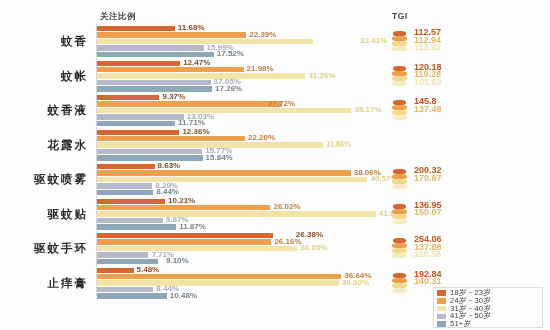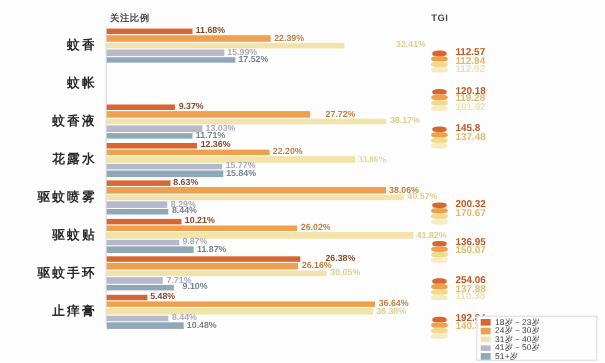--- a/index.html
+++ b/index.html
@@ -46,21 +46,21 @@
   }
 
   
   .s0{background:#d9662f;} .v0{color:#8a4a28;}
   .s1{background:#f0a04b;} .v1{color:#c08040;}
   .s2{background:#f2e3a8;} .v2{color:#ddcf8a;}
   .s3{background:#b6b8cc;} .v3{color:#a9abbf;}
   .s4{background:#8fa8b8;} .v4{color:#76838c;}
 
   
-  .tgi{position:absolute;left:392px;top:16px;height:34.5px;width:150px;}
+  .tgi{position:absolute;left:392px;top:1px;height:34.5px;width:150px;}
   .tgi-icon{
     position:absolute;left:0;top:6px;width:15px;height:21px;
   }
   .tgi-icon i{
     position:absolute;left:0;display:block;width:15px;height:5px;
     border-radius:40% 40% 35% 35%;
   }
   .tgi-nums{position:absolute;left:22px;top:2px;width:110px;height:30px;}
   .tgi-num{
     position:absolute;left:0;font-size:9px;font-weight:bold;white-space:nowrap;
@@ -123,20 +123,42 @@
           </div>
           <div class="tgi-nums">
             <div class="tgi-num" style="top: 0px; color: rgb(196, 85, 31);">112.57</div>
             <div class="tgi-num" style="top: 7.5px; color: rgb(226, 185, 106);">112.94</div>
             <div class="tgi-num" style="top: 15px; color: rgb(239, 226, 176);">112.92</div>
           </div>
         </div>
       </div>
       <div class="row">
         <div class="cat-label">蚊帐</div>
+        <div class="bars">
+          <div class="bar-line">
+            <div class="bar s0" title="18岁－23岁 12.47%" style="width: 83.1333px;"></div>
+            <div class="bar-val v0" style="left: 86.1333px;">12.47%</div>
+          </div>
+          <div class="bar-line">
+            <div class="bar s1" title="24岁－30岁 21.98%" style="width: 146.533px;"></div>
+            <div class="bar-val v1" style="left: 149.533px;">21.98%</div>
+          </div>
+          <div class="bar-line">
+            <div class="bar s2" title="31岁－40岁 31.26%" style="width: 208.4px;"></div>
+            <div class="bar-val v2" style="left: 211.4px;">31.26%</div>
+          </div>
+          <div class="bar-line">
+            <div class="bar s3" title="41岁－50岁 17.05%" style="width: 113.667px;"></div>
+            <div class="bar-val v3" style="left: 116.667px;">17.05%</div>
+          </div>
+          <div class="bar-line">
+            <div class="bar s4" title="51+岁 17.26%" style="width: 115.067px;"></div>
+            <div class="bar-val v4" style="left: 118.067px;">17.26%</div>
+          </div>
+        </div>
         <div class="tgi">
           <div class="tgi-icon">
             <i style="background: rgb(217, 102, 47); top: 0px; left: 1px; width: 13px;"></i>
             <i style="background: rgb(240, 160, 75); top: 5px; left: 0px; width: 15px;"></i>
             <i style="background: rgb(244, 217, 138); top: 10px; left: 0px; width: 15px;"></i>
             <i style="background: rgb(246, 236, 192); top: 15px; left: 0px; width: 15px;"></i>
           </div>
           <div class="tgi-nums">
             <div class="tgi-num" style="top: 0px; color: rgb(196, 85, 31);">120.18</div>
             <div class="tgi-num" style="top: 7.5px; color: rgb(226, 185, 106);">119.28</div>
@@ -146,21 +168,21 @@
       </div>
       <div class="row">
         <div class="cat-label">蚊香液</div>
         <div class="bars">
           <div class="bar-line">
             <div class="bar s0" title="18岁－23岁 9.37%" style="width: 62.4667px;"></div>
             <div class="bar-val v0" style="left: 65.4667px;">9.37%</div>
           </div>
           <div class="bar-line">
             <div class="bar s1" title="24岁－30岁 27.72%" style="width: 184.8px;"></div>
-            <div class="bar-val v1" style="left: 199px;">27.72%</div>
+            <div class="bar-val v1" style="left: 171px;">27.72%</div>
           </div>
           <div class="bar-line">
             <div class="bar s2" title="31岁－40岁 38.17%" style="width: 254.467px;"></div>
             <div class="bar-val v2" style="left: 257.467px;">38.17%</div>
           </div>
           <div class="bar-line">
             <div class="bar s3" title="41岁－50岁 13.03%" style="width: 86.8667px;"></div>
             <div class="bar-val v3" style="left: 89.8667px;">13.03%</div>
           </div>
           <div class="bar-line">

